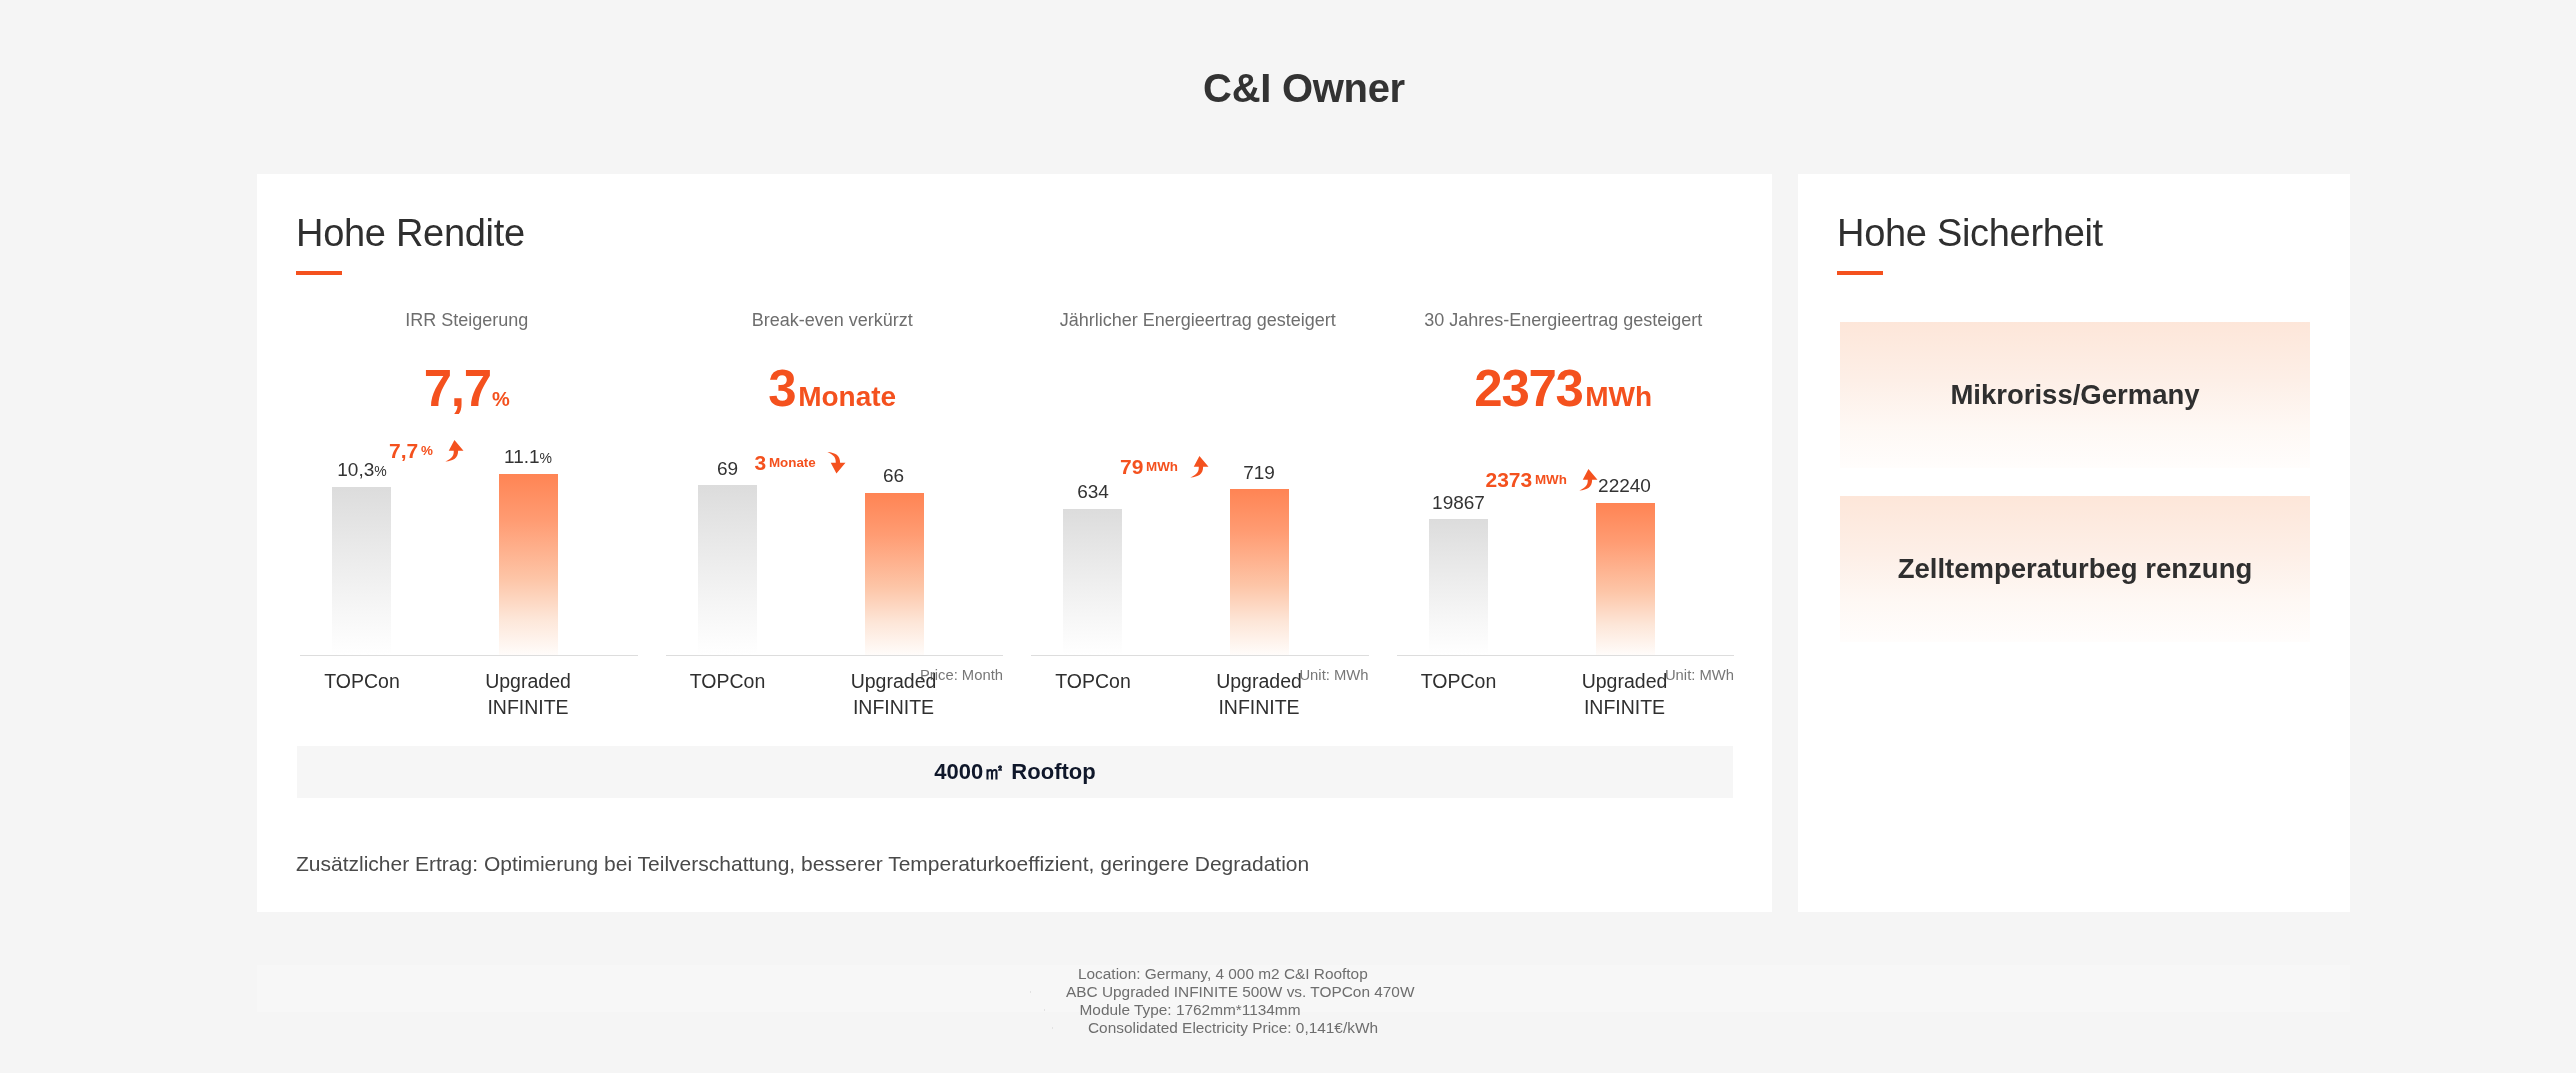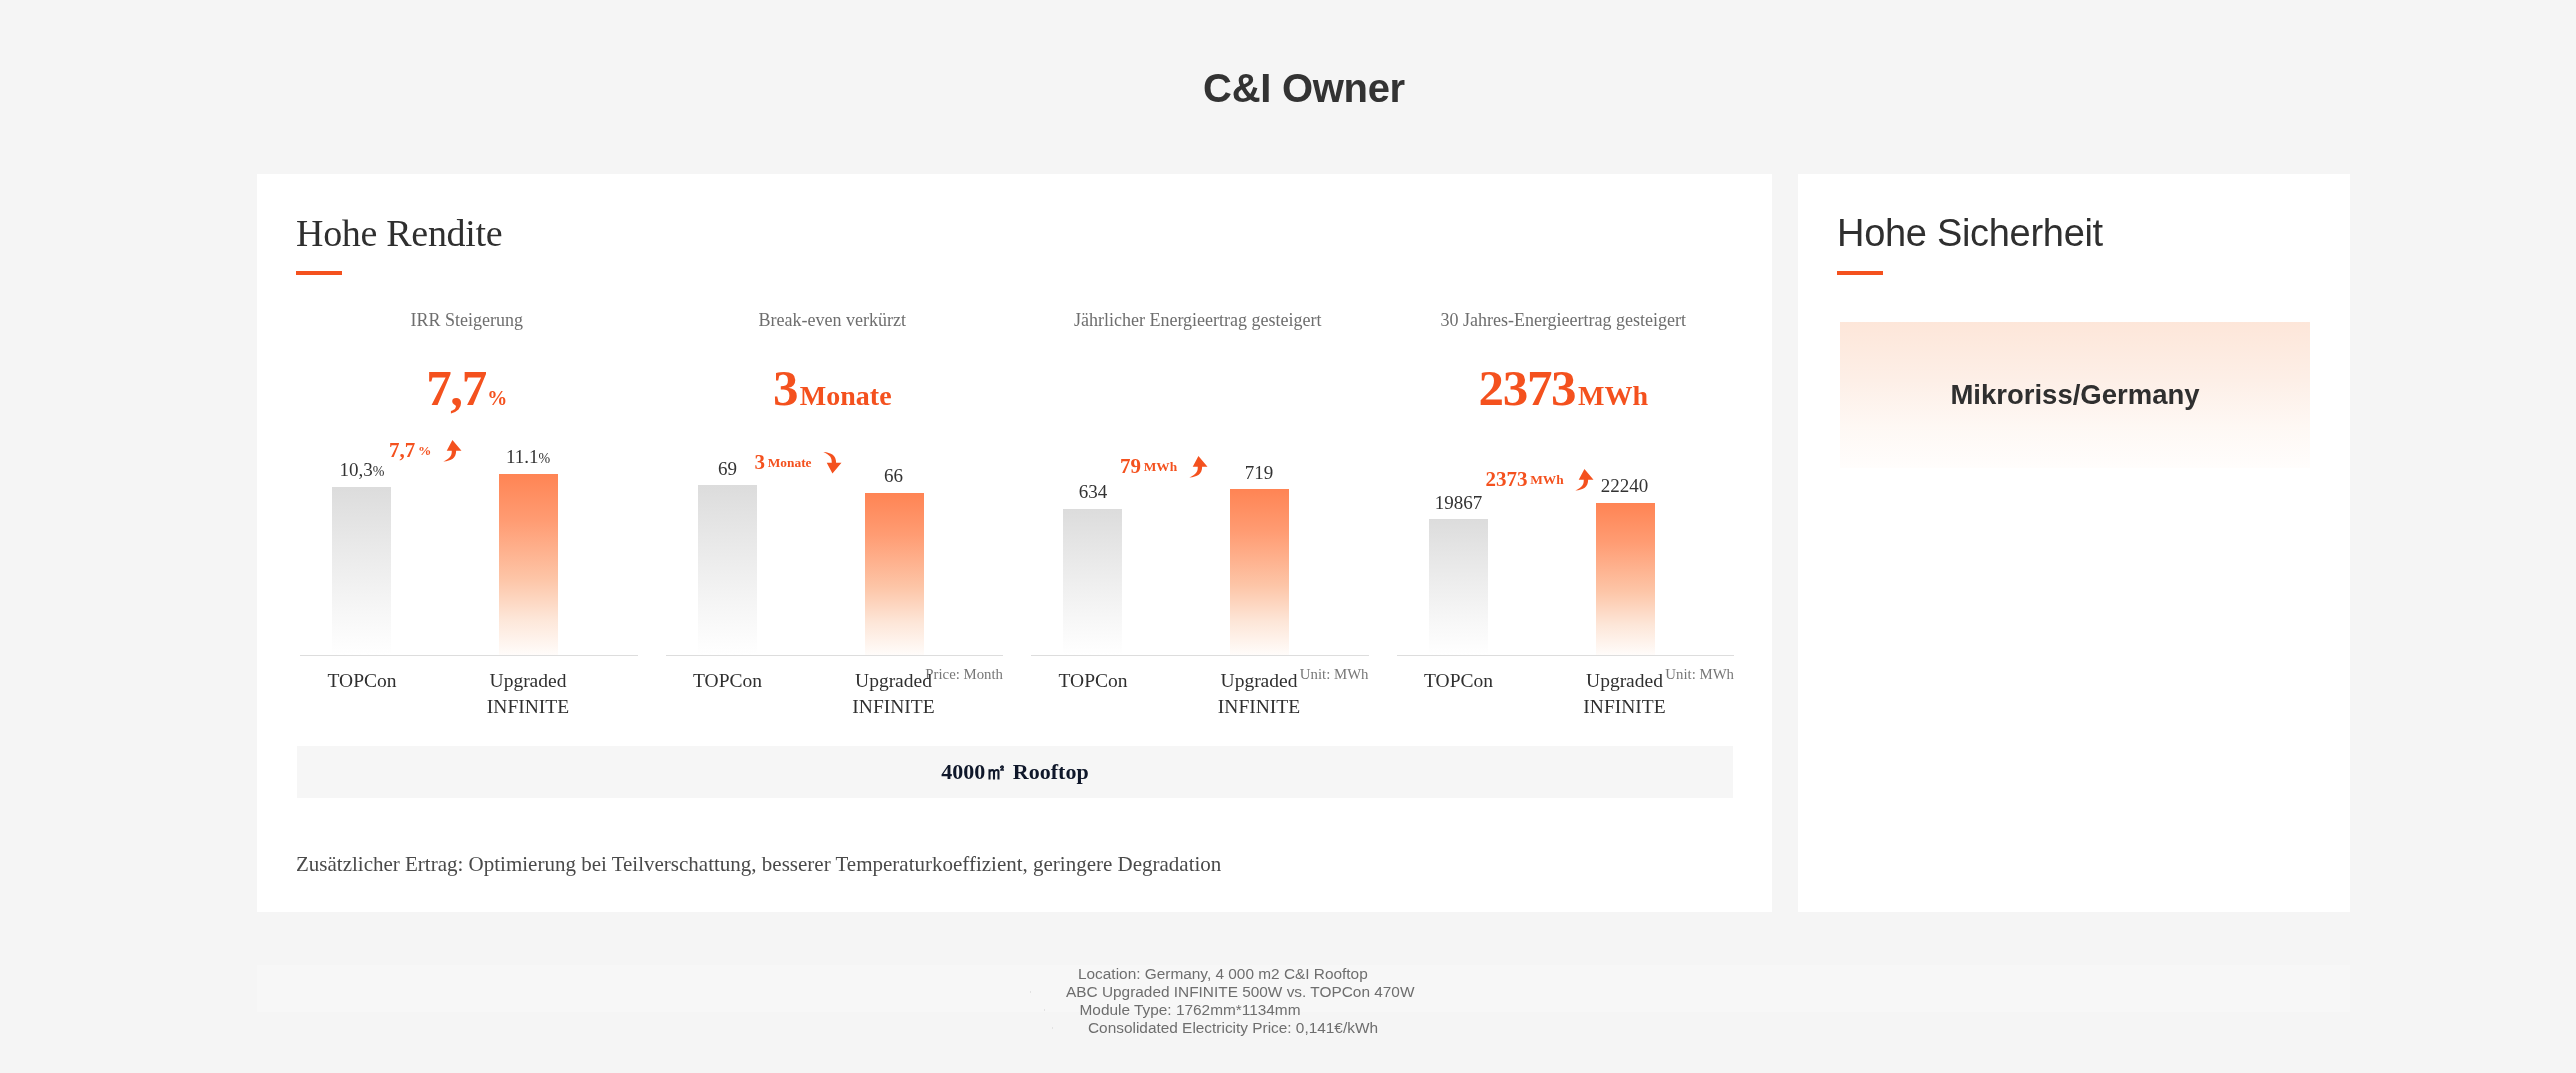--- a/index.html
+++ b/index.html
@@ -17,21 +17,21 @@
     text-align: center;
     font-size: 40px; font-weight: 700; color: #333333;
     letter-spacing: -0.3px;
   }
 
   
   .card {
     position: absolute;
     background: #FFFFFF;
   }
-  #card-returns { left: 241px; top: 174px; width: 1515px; height: 738px; font-family: Liberation Serif, serif; }
+  #card-returns { left: 241px; top: 174px; width: 1515px; height: 738px; }
   #card-safety  { left: 1782px; top: 174px; width: 552px; height: 738px; }
 
   .card-head { position: absolute; left: 39px; top: 39px; }
   .card-title {
     font-size: 38px; font-weight: 500; color: #2F2F2F;
     letter-spacing: -0.3px; line-height: 1.08;
   }
   .title-rule {
     margin-top: 17.4px; width: 46px; height: 3.4px; background: #F4511E;
   }
@@ -255,20 +255,23 @@
 
   <div class="card" id="card-safety">
     <div class="card-head">
       <div class="card-title">Hohe Sicherheit</div>
       <div class="title-rule"></div>
     </div>
     <div class="tiles" id="safety-tiles">
         <div class="tile">
           <span>Mikroriss/Germany</span>
         </div>
+        <div class="tile">
+          <span>Zelltemperaturbeg renzung</span>
+        </div>
       </div>
   </div>
 
   <div class="footer" id="footer-bar">
       <div class="fcell f0">Location:  Germany, 4 000 m2 C&amp;I Rooftop</div>
       <div class="fcell f1">ABC Upgraded INFINITE 500W vs. TOPCon 470W</div>
       <div class="fcell f2">Module Type:  1762mm*1134mm</div>
       <div class="fcell f3">Consolidated Electricity Price: 0,141€/kWh</div>
     </div>
 

